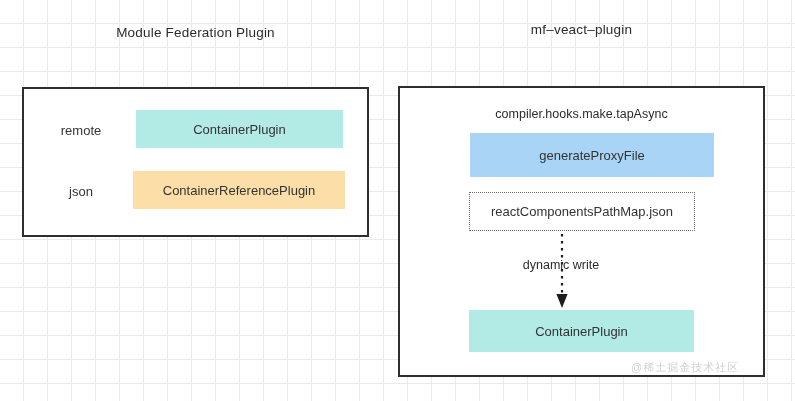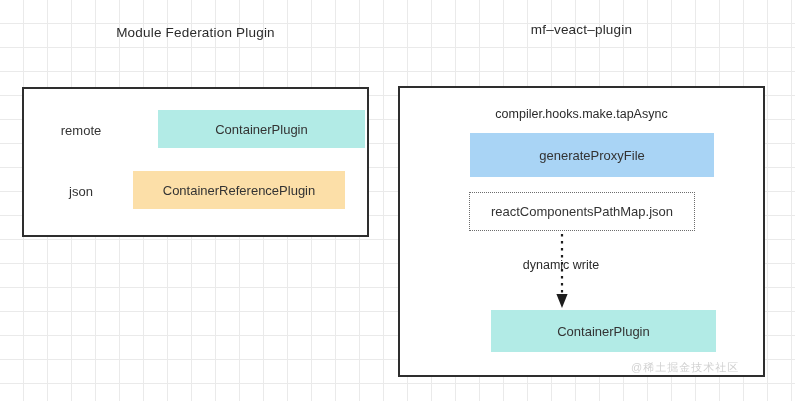--- a/index.html
+++ b/index.html
@@ -48,21 +48,21 @@
   .node {
     position: absolute;
     display: flex;
     align-items: center;
     justify-content: center;
     font-size: 13px;
     color: #333333;
     box-sizing: border-box;
     white-space: nowrap;
   }
-  .node-cyan   { background: #b2ebe6; margin-left: 22px; }
+  .node-cyan   { background: #b2ebe6; }
   .node-orange { background: #fcdfa8; }
   .node-blue   { background: #a9d4f5; }
   .node-dashed {
     background: transparent;
     border: 1.5px dotted #6d6d6d;
   }
   .hook-label {
     position: absolute;
     font-size: 12.5px;
     color: #2b2b2b;

